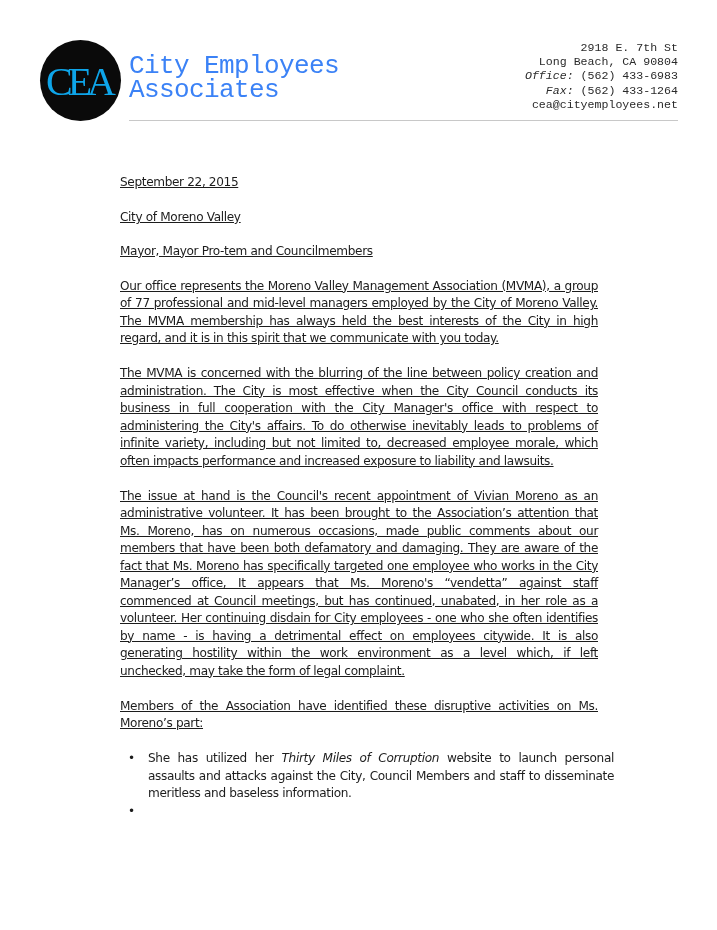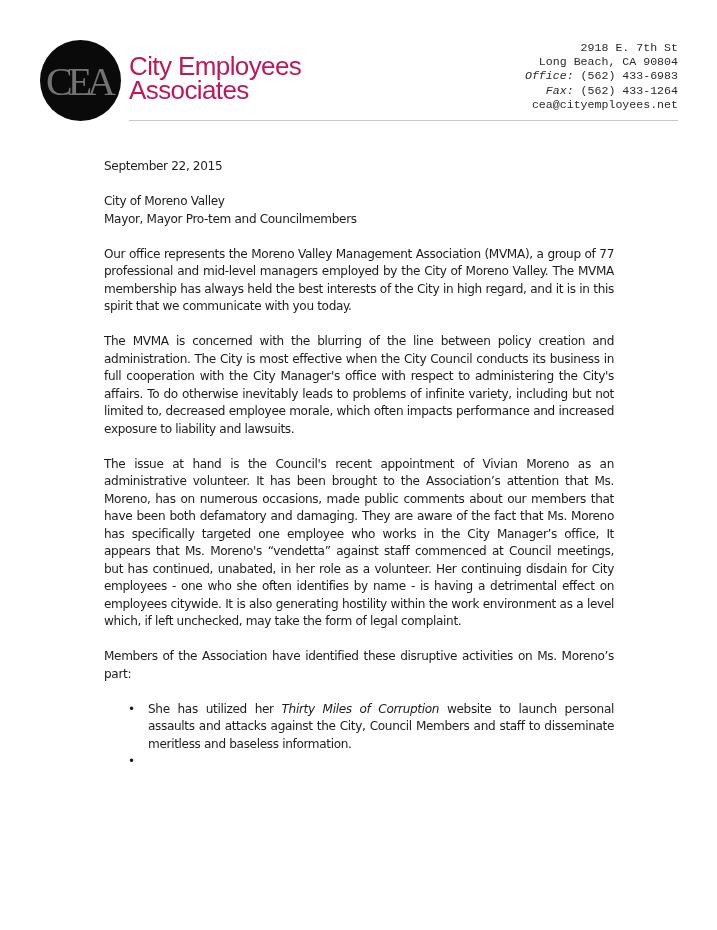--- a/index.html
+++ b/index.html
@@ -25,32 +25,32 @@
       left: 40px; top: 40px;
       width: 81px; height: 81px;
       border-radius: 50%;
       background: #0a0a0a;
       display: flex;
       align-items: center;
       justify-content: center;
     }
     .logo-initials {
       font-family: "Liberation Serif", "DejaVu Serif", serif;
-      color: #737373;
+      color: #0ea5e9;
       font-size: 40px;
       letter-spacing: -5px;
       line-height: 1;
       margin-left: -4px;
       margin-top: 2px;
     }
     .logo-name {
       position: absolute;
       left: 129px; top: 54px;
-      font-family: Liberation Sans, sans-serif;
-      color: #be185d;
+      font-family: Liberation Mono, monospace;
+      color: #3b82f6;
       font-size: 26px;
       line-height: 24px;
       letter-spacing: -0.6px;
     }
     .logo-name .line1 { display: block; }
     .logo-name .line2 { display: block; }
     .contact {
       position: absolute;
       right: 39px; top: 41px;
       text-align: right;
@@ -73,21 +73,22 @@
       left: 104px;
       top: 158px;
       width: 510px;
       font-family: "DejaVu Sans", "Liberation Sans", sans-serif;
       font-size: 12.1px;
       line-height: 17.5px;
       color: #1c1c1c;
       letter-spacing: -0.35px;
     }
     .letter p {
-      margin: 0;
+      margin: 16px;
+      text-decoration: underline;
     }
     .date { margin-bottom: 17.5px !important; }
     .addressee { margin-bottom: 17.5px !important; }
     .salutation { margin-bottom: 17.5px !important; }
     .body-para {
       text-align: justify;
       margin-bottom: 17.5px !important;
     }
     .bullet-list {
       list-style: none;

